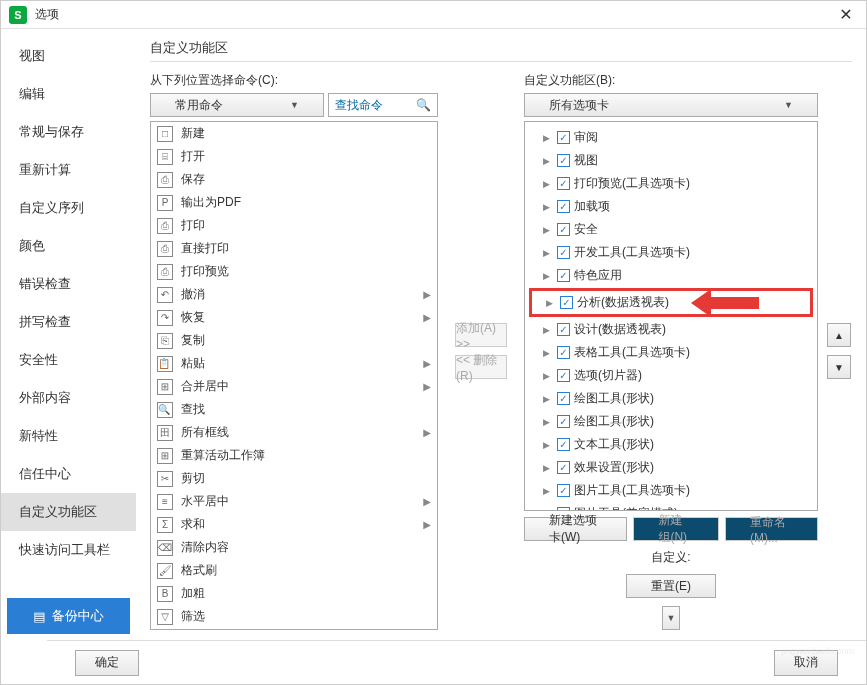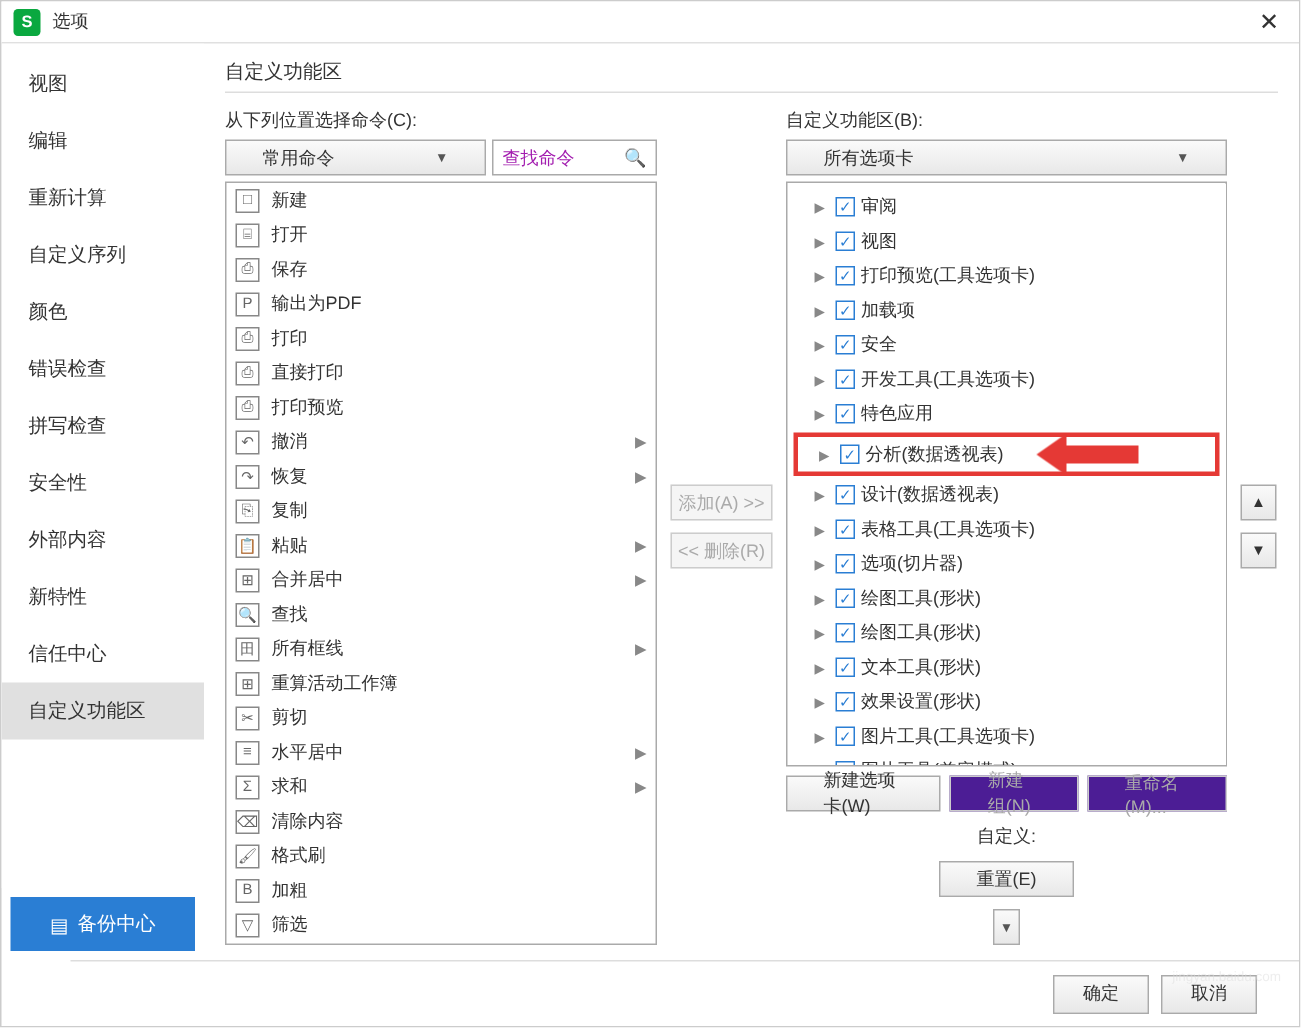--- a/index.html
+++ b/index.html
@@ -18,66 +18,68 @@
 .section-title { font-size: 13px; padding-bottom: 4px; border-bottom: 1px solid #ddd; margin-bottom: 10px; }
 .columns { flex: 1; display: flex; gap: 8px; overflow: hidden; }
 .col-left, .col-right { display: flex; flex-direction: column; overflow: hidden; }
 .col-left { width: 288px; }
 .col-right { flex: 1; }
 .col-mid { width: 70px; display: flex; flex-direction: column; align-items: center; justify-content: center; gap: 8px; }
 .col-reorder { width: 26px; display: flex; flex-direction: column; align-items: center; justify-content: center; gap: 8px; }
 .col-label { font-size: 12px; margin-bottom: 4px; }
 .row-controls { display: flex; gap: 4px; margin-bottom: 4px; }
 .dropdown { flex: 1; height: 24px; border: 1px solid #aaa; background: linear-gradient(#fafafa, #e8e8e8); display: flex; align-items: center; padding: 0 24px; cursor: pointer; justify-content: space-between; }
-.search-box { width: 110px; height: 24px; border: 1px solid #aaa; display: flex; align-items: center; padding: 0 6px; color: #a21caf; justify-content: space-between; }
+.search-box { width: 110px; height: 24px; border: 1px solid #aaa; display: flex; align-items: center; padding: 0 6px; color: #0369a1; justify-content: space-between; }
 .listbox { flex: 1; border: 1px solid #aaa; overflow-y: scroll; background: #fff; }
 .cmd-item { display: flex; align-items: center; padding: 3px 6px; gap: 8px; cursor: pointer; position: relative; }
 .cmd-icon { width: 16px; height: 16px; border: 1px solid #888; flex-shrink: 0; display: flex; align-items: center; justify-content: center; font-size: 10px; color: #666; }
 .arrow-right { margin-left: auto; color: #888; font-size: 10px; }
 .tree-item { display: flex; align-items: center; padding: 3px 2px; gap: 4px; cursor: pointer; }
 .tree-toggle { width: 10px; color: #888; font-size: 9px; }
 .checkbox { width: 13px; height: 13px; border: 1px solid #2a7ed4; display: flex; align-items: center; justify-content: center; color: #2a7ed4; font-size: 10px; flex-shrink: 0; }
 .highlight-box { border: 3px solid #e53935; margin: 1px 0; }
-.mid-btn { width: 68px; height: 24px; border: 1px solid #ccc; background: #f5f5f5; color: #aaa; font-size: 12px; display: flex; align-items: center; justify-content: center; }
+.mid-btn { width: 52px; height: 24px; border: 1px solid #ccc; background: #f5f5f5; color: #aaa; font-size: 12px; display: flex; align-items: center; justify-content: center; }
 .sq-btn { width: 24px; height: 24px; border: 1px solid #aaa; background: linear-gradient(#fafafa, #e8e8e8); display: flex; align-items: center; justify-content: center; cursor: pointer; font-size: 10px; }
 .below-row { display: flex; gap: 6px; margin-top: 6px; align-items: center; }
 .small-btn { height: 24px; padding: 0 24px; border: 1px solid #aaa; background: linear-gradient(#fafafa, #e8e8e8); display: flex; align-items: center; cursor: pointer; font-size: 12px; }
-.small-btn.disabled { color: #aaa; border-color: #ccc; background: #4c1d95; }
+.small-btn.disabled { color: #aaa; border-color: #ccc; background: #0c4a6e; }
 .custom-row { display: flex; align-items: center; gap: 8px; margin-top: 8px; flex-direction: column; }
-.footer { height: 44px; border-top: 1px solid #ddd; display: flex; align-items: center; justify-content: flex-end; padding: 0 28px; gap: 8px; position: relative; margin-left: 46px; }
+.footer { height: 44px; border-top: 1px solid #ddd; display: flex; align-items: center; justify-content: space-between; padding: 0 28px; gap: 8px; position: relative; margin-left: 46px; }
 .footer-btn { width: 64px; height: 26px; border: 1px solid #aaa; background: linear-gradient(#fafafa, #e8e8e8); display: flex; align-items: center; justify-content: center; cursor: pointer; }
 .red-arrow { position: absolute; left: 690px; top: 282px; pointer-events: none; }
 .watermark { position: absolute; right: 10px; bottom: 44px; opacity: 0.5; color: #fff; font-size: 22px; text-shadow: 0 0 3px #888; pointer-events: none; }
 .watermark-sub { position: absolute; right: 12px; bottom: 28px; opacity: 0.5; color: #ddd; font-size: 9px; pointer-events: none; margin-left: 31px; }
 .triangle { font-size: 9px; color: #555; }
 </style>
 </head>
 <body>
 
 <div class="window" style="position:relative">
   <div class="titlebar">
     <div class="app-icon">S</div>
     <div class="title">选项</div>
     <div class="close-btn">✕</div>
   </div>
   <div class="main-body">
     <div style="display:flex;flex-direction:column;width:135px;">
       <div class="sidebar" id="sidebar" style="flex:1">
           <div class="sidebar-item">视图</div>
           <div class="sidebar-item">编辑</div>
+          <div class="sidebar-item">常规与保存</div>
           <div class="sidebar-item">重新计算</div>
           <div class="sidebar-item">自定义序列</div>
           <div class="sidebar-item">颜色</div>
           <div class="sidebar-item">错误检查</div>
           <div class="sidebar-item">拼写检查</div>
           <div class="sidebar-item">安全性</div>
           <div class="sidebar-item">外部内容</div>
           <div class="sidebar-item">新特性</div>
           <div class="sidebar-item">信任中心</div>
           <div class="sidebar-item selected">自定义功能区</div>
+          <div class="sidebar-item">快速访问工具栏</div>
         </div>
       <div class="backup-btn">
         <span>▤</span>
         <span>备份中心</span>
       </div>
     </div>
     <div class="content">
       <div class="section-title">自定义功能区</div>
       <div class="columns">
         <div class="col-left">

